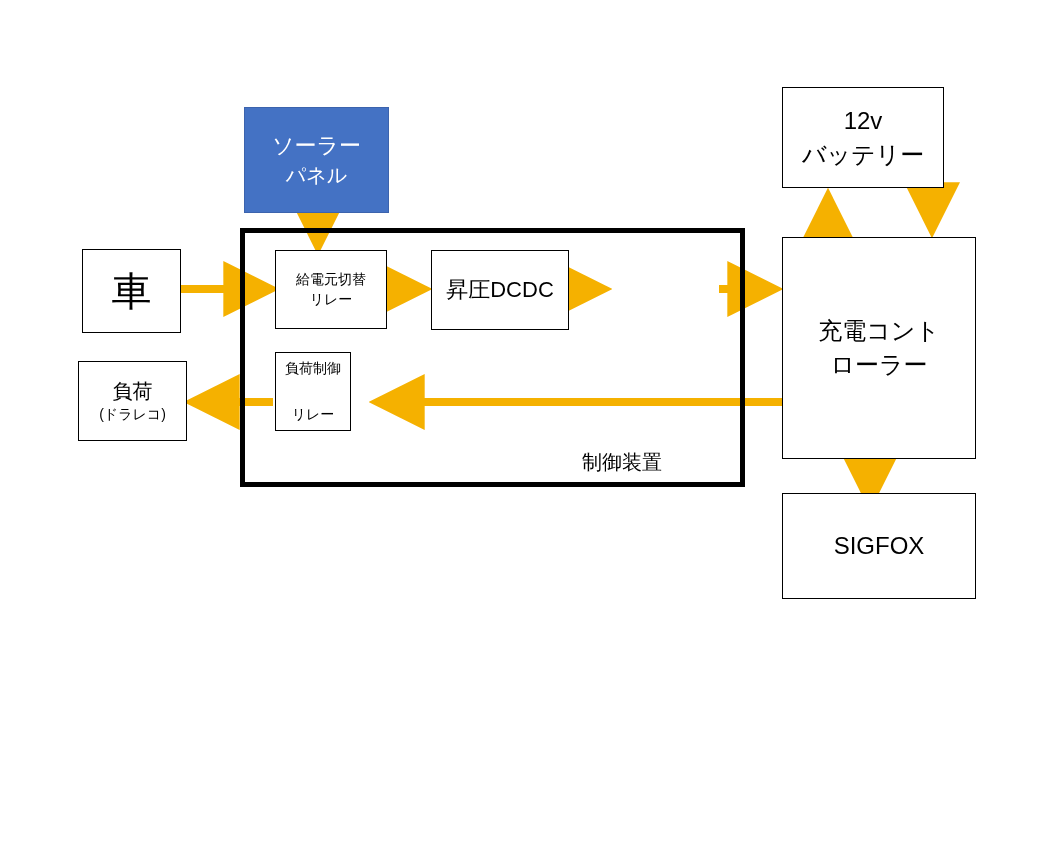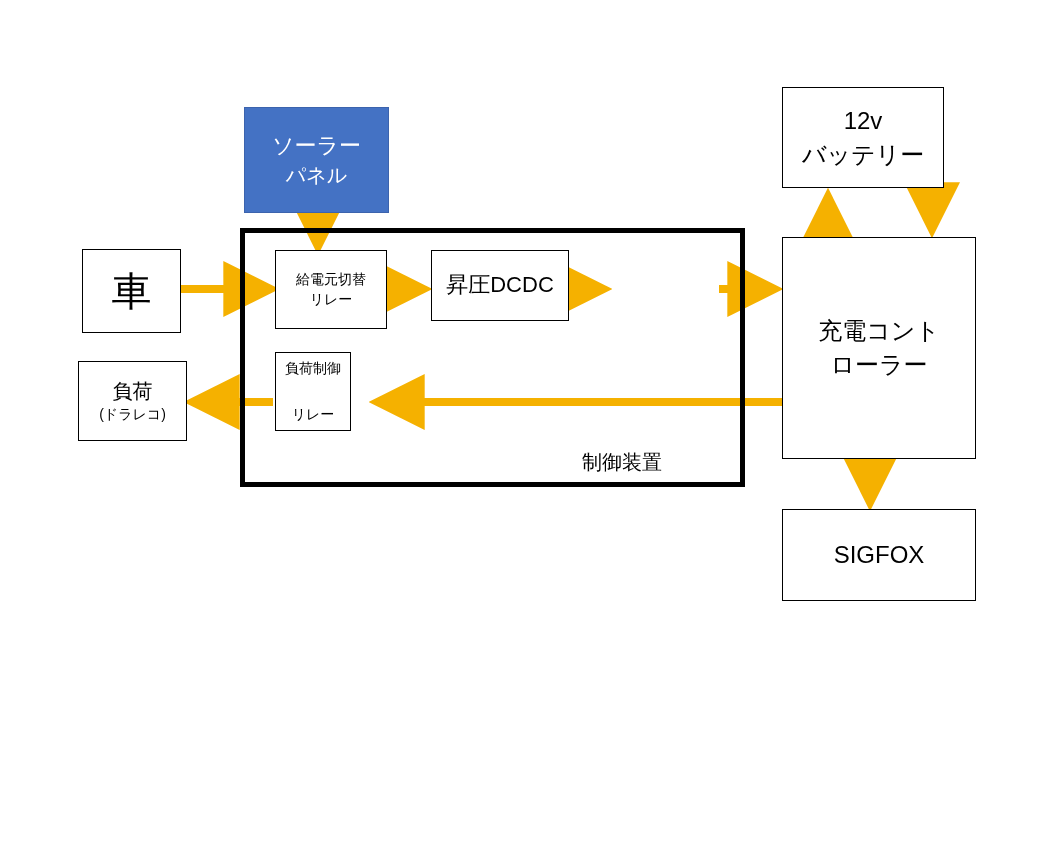--- a/index.html
+++ b/index.html
@@ -105,37 +105,37 @@
 
   <div class="box thick" style="left:240px; top:228px; width:505px; height:259px; background:transparent;">
   </div>
   <div class="label-free fs-16" style="left:582px; top:448px;">制御装置</div>
 
   <div class="box" style="left:275px; top:250px; width:112px; height:79px;">
     <span class="fs-14">給電元切替</span>
     <span class="fs-14">リレー</span>
   </div>
 
-  <div class="box" style="left:431px; top:250px; width:138px; height:71px;">
+  <div class="box" style="left:431px; top:250px; width:138px; height:80px;">
     <span class="fs-22">昇圧DCDC</span>
   </div>
 
 
   <div class="box" style="left:275px; top:352px; width:76px; height:79px;gap:26px;">
     <span class="fs-14">負荷制御</span>
     <span class="fs-14">リレー</span>
   </div>
 
   <div class="box" style="left:782px; top:87px; width:162px; height:101px;">
     <span class="fs-24">12v</span>
     <span class="fs-24">バッテリー</span>
   </div>
 
   <div class="box" style="left:782px; top:237px; width:194px; height:222px;">
     <span class="fs-24">充電コント</span>
     <span class="fs-24">ローラー</span>
   </div>
 
-  <div class="box" style="left:782px; top:509px; width:194px; height:92px;">
+  <div class="box" style="left:782px; top:493px; width:194px; height:106px;">
     <span class="fs-24">SIGFOX</span>
   </div>
 
 </div>
 
 </body></html>

